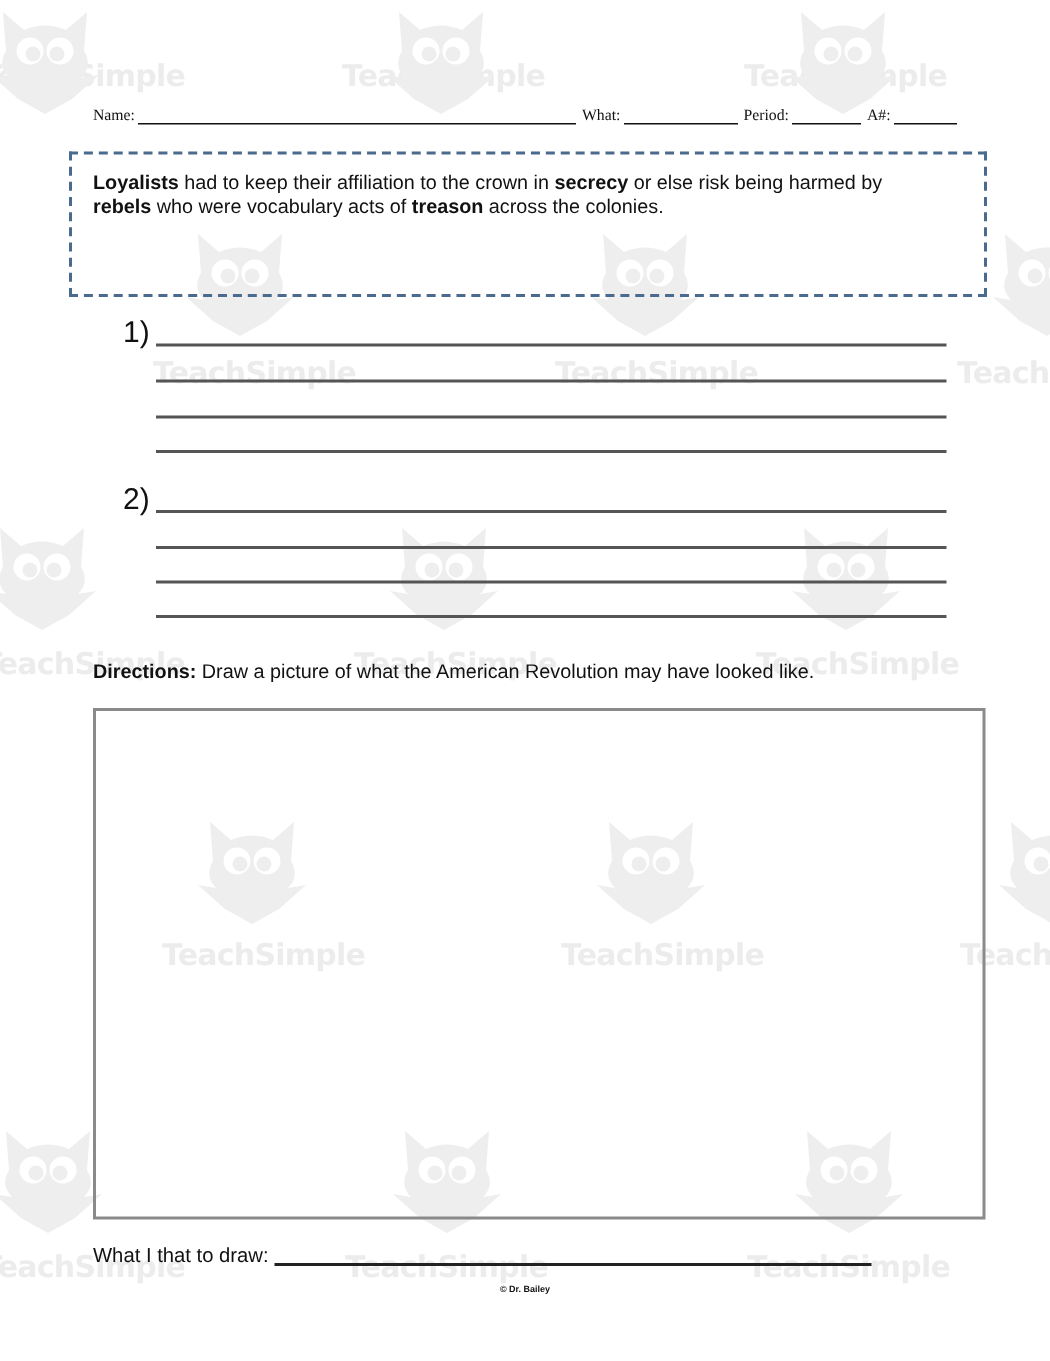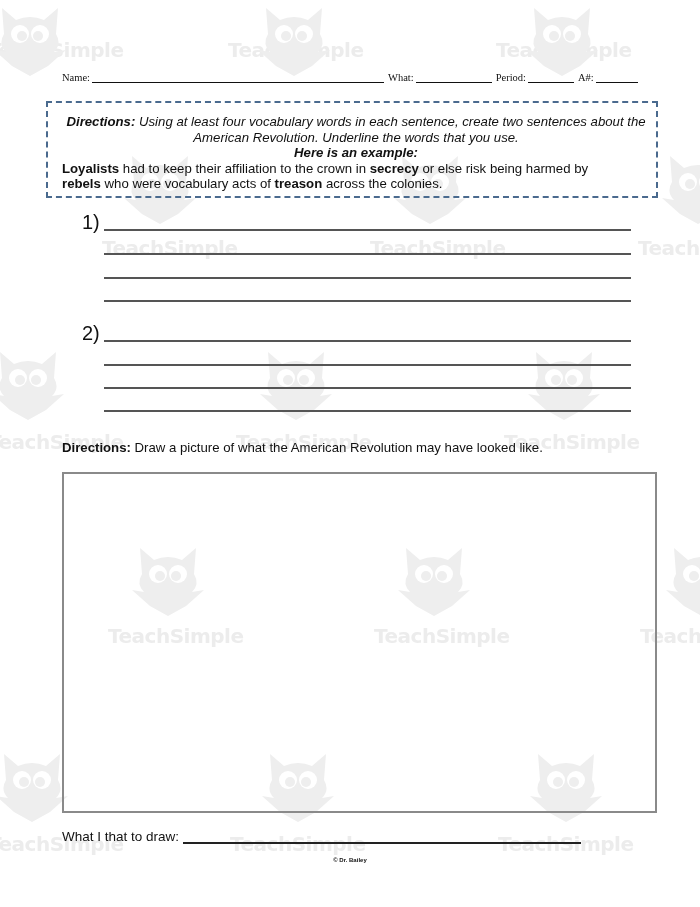--- a/index.html
+++ b/index.html
@@ -122,25 +122,20 @@
   <span>What:</span>
   <span class="blank" style="width:76px"></span>
   <span>Period:</span>
   <span class="blank" style="width:46px"></span>
   <span>A#:</span>
   <span class="blank" style="width:42px"></span>
 </div>
 
 <div class="dir-box layer"></div>
 <div class="dir-text layer">
-  <div class="center">
-    <span class="b">Directions:</span>
-    <span>Using at least four vocabulary words in each sentence, create two sentences about the American Revolution.  Underline the words that you use.</span>
-  </div>
-  <div class="center b">Here is an example:</div>
   <div style="padding-left:4px;"><span class="bu">Loyalists</span><span> had to keep their affiliation to the crown in </span><span class="bu">secrecy</span><span> or else risk being harmed by</span><br><span class="bu">rebels</span><span> who were vocabulary acts of </span><span class="bu">treason</span><span> across the colonies.</span></div>
 </div>
 
 <div class="num layer" style="left:82px;top:211px;">1)</div>
 <div class="line layer" style="top:229px;"></div>
 <div class="line layer" style="top:253px;"></div>
 <div class="line layer" style="top:277px;"></div>
 <div class="line layer" style="top:300px;"></div>
 
 <div class="num layer" style="left:82px;top:322px;">2)</div>

